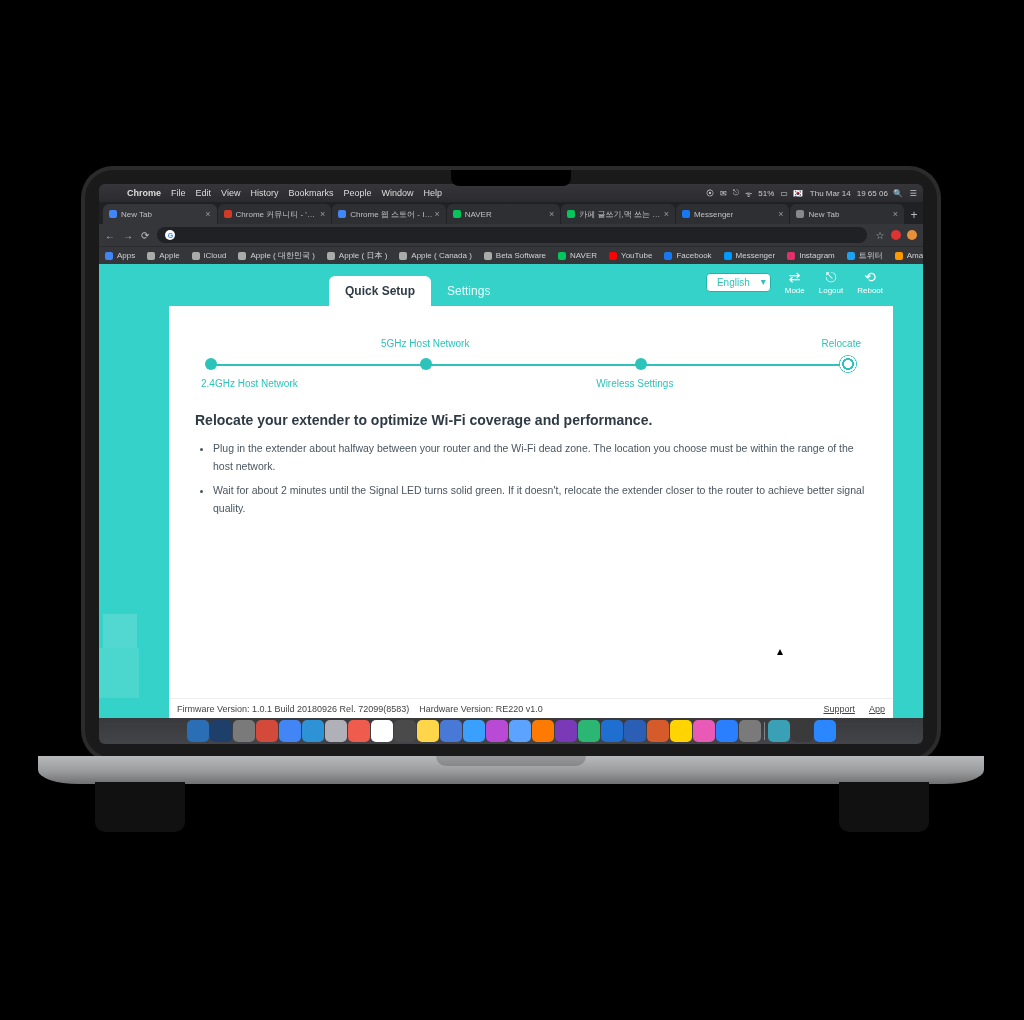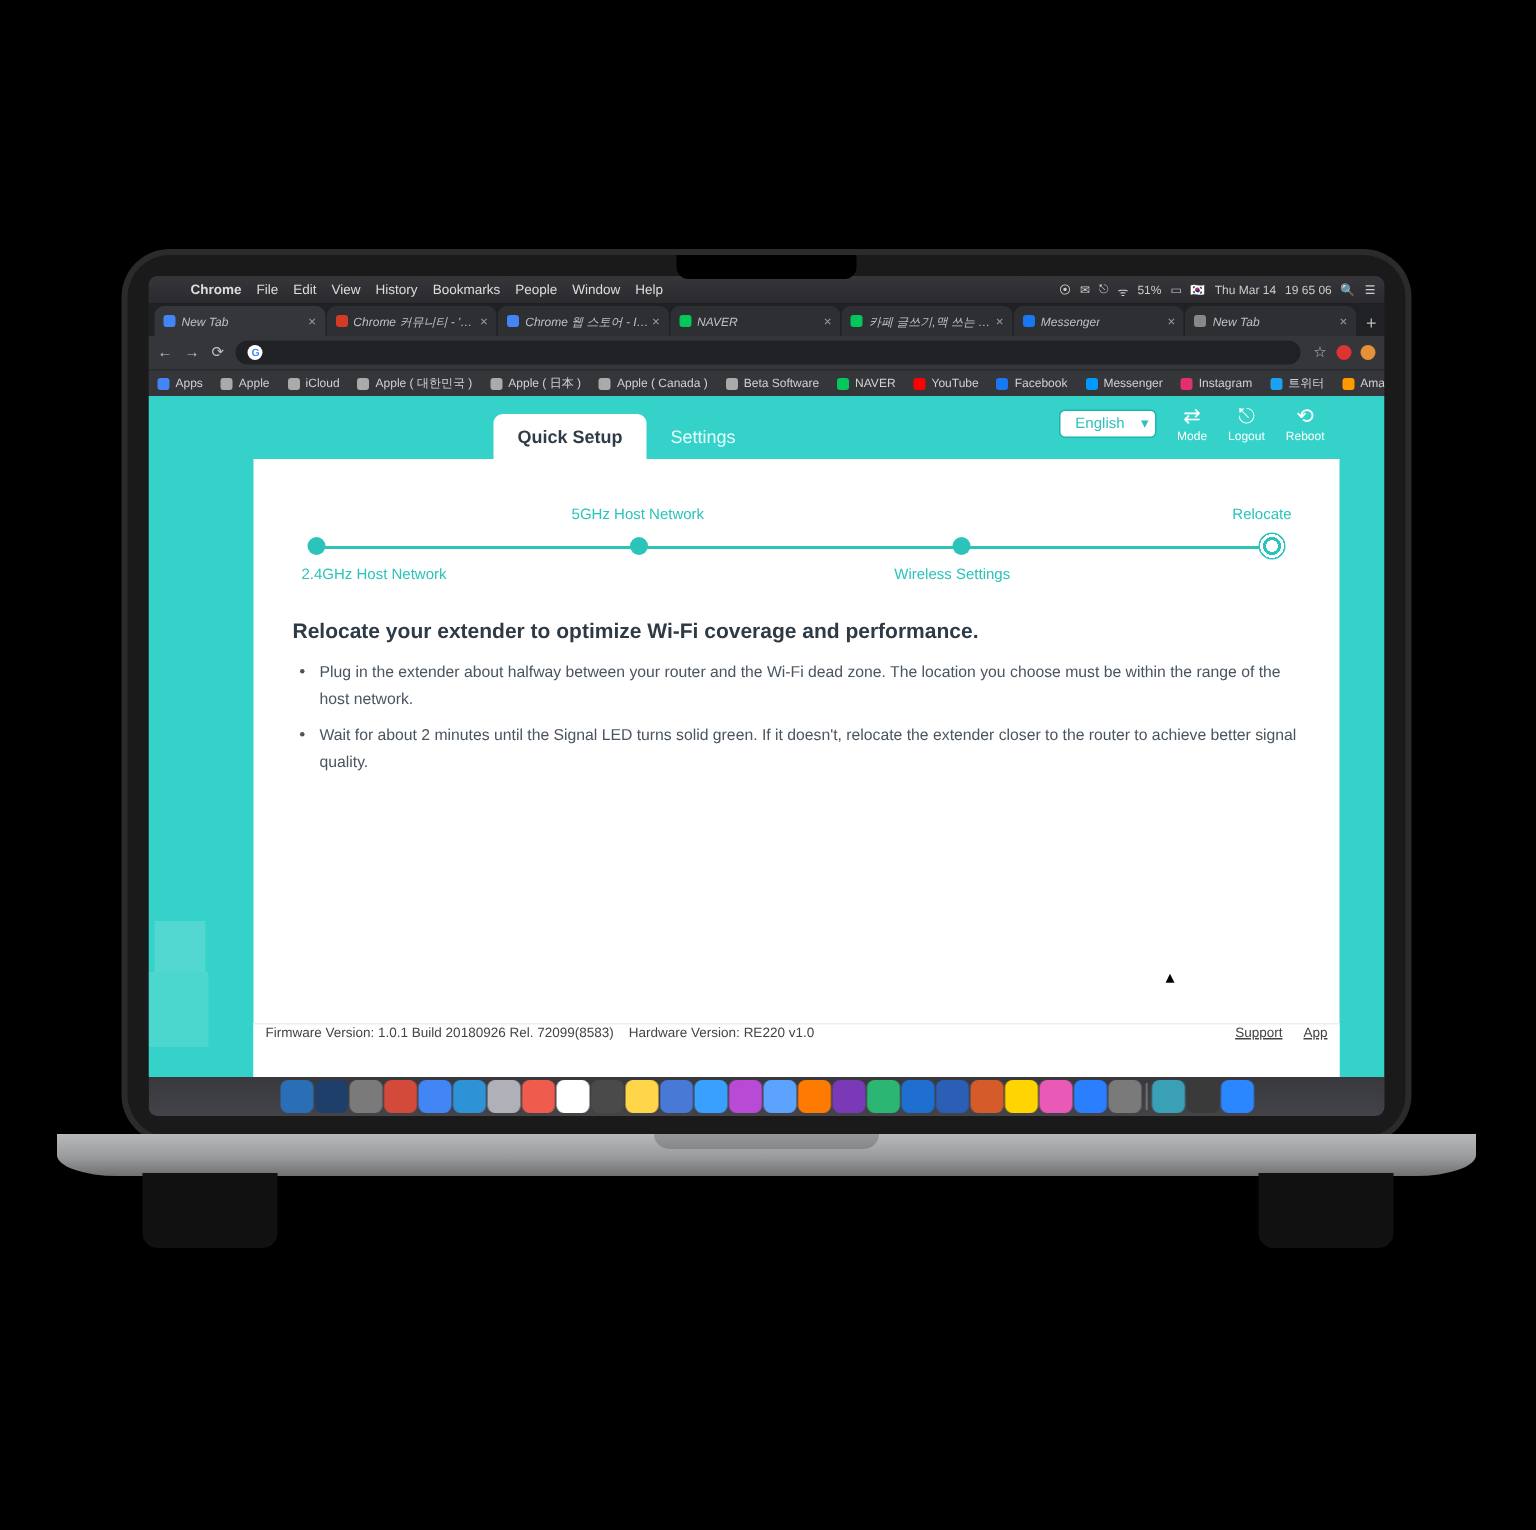--- a/index.html
+++ b/index.html
@@ -79,21 +79,20 @@
   .menubar .right span { color: #ccc; }
 
   
   .tabstrip {
     height: 22px;
     background: #202124;
     display: flex;
     align-items: flex-end;
     padding-left: 4px;
     gap: 0;
-    font-style: italic;
   }
   .tab {
     height: 20px;
     min-width: 0;
     flex: 1 1 100px;
     max-width: 140px;
     background: #2e2f33;
     color: #bfc0c3;
     font-size: 8px;
     display: flex; align-items: center;
@@ -259,23 +258,23 @@
 
   .cursor {
     position: absolute;
     font-size: 12px;
     color: #000;
   }
 
   .footer {
     position: absolute;
     bottom: 0; left: 70px; right: 30px;
-    height: 36px;
+    height: 20px;
     background: #fff;
-    display: flex; 
+    display: flex; align-items: center;
     font-size: 9px;
     color: #444;
     padding: 0 8px;
     border-top: 1px solid #eee;
   }
   .footer .fright { margin-left: auto; display: flex; gap: 14px; }
   .footer .fright span { text-decoration: underline; cursor: pointer; }
 
   
   .dock {

